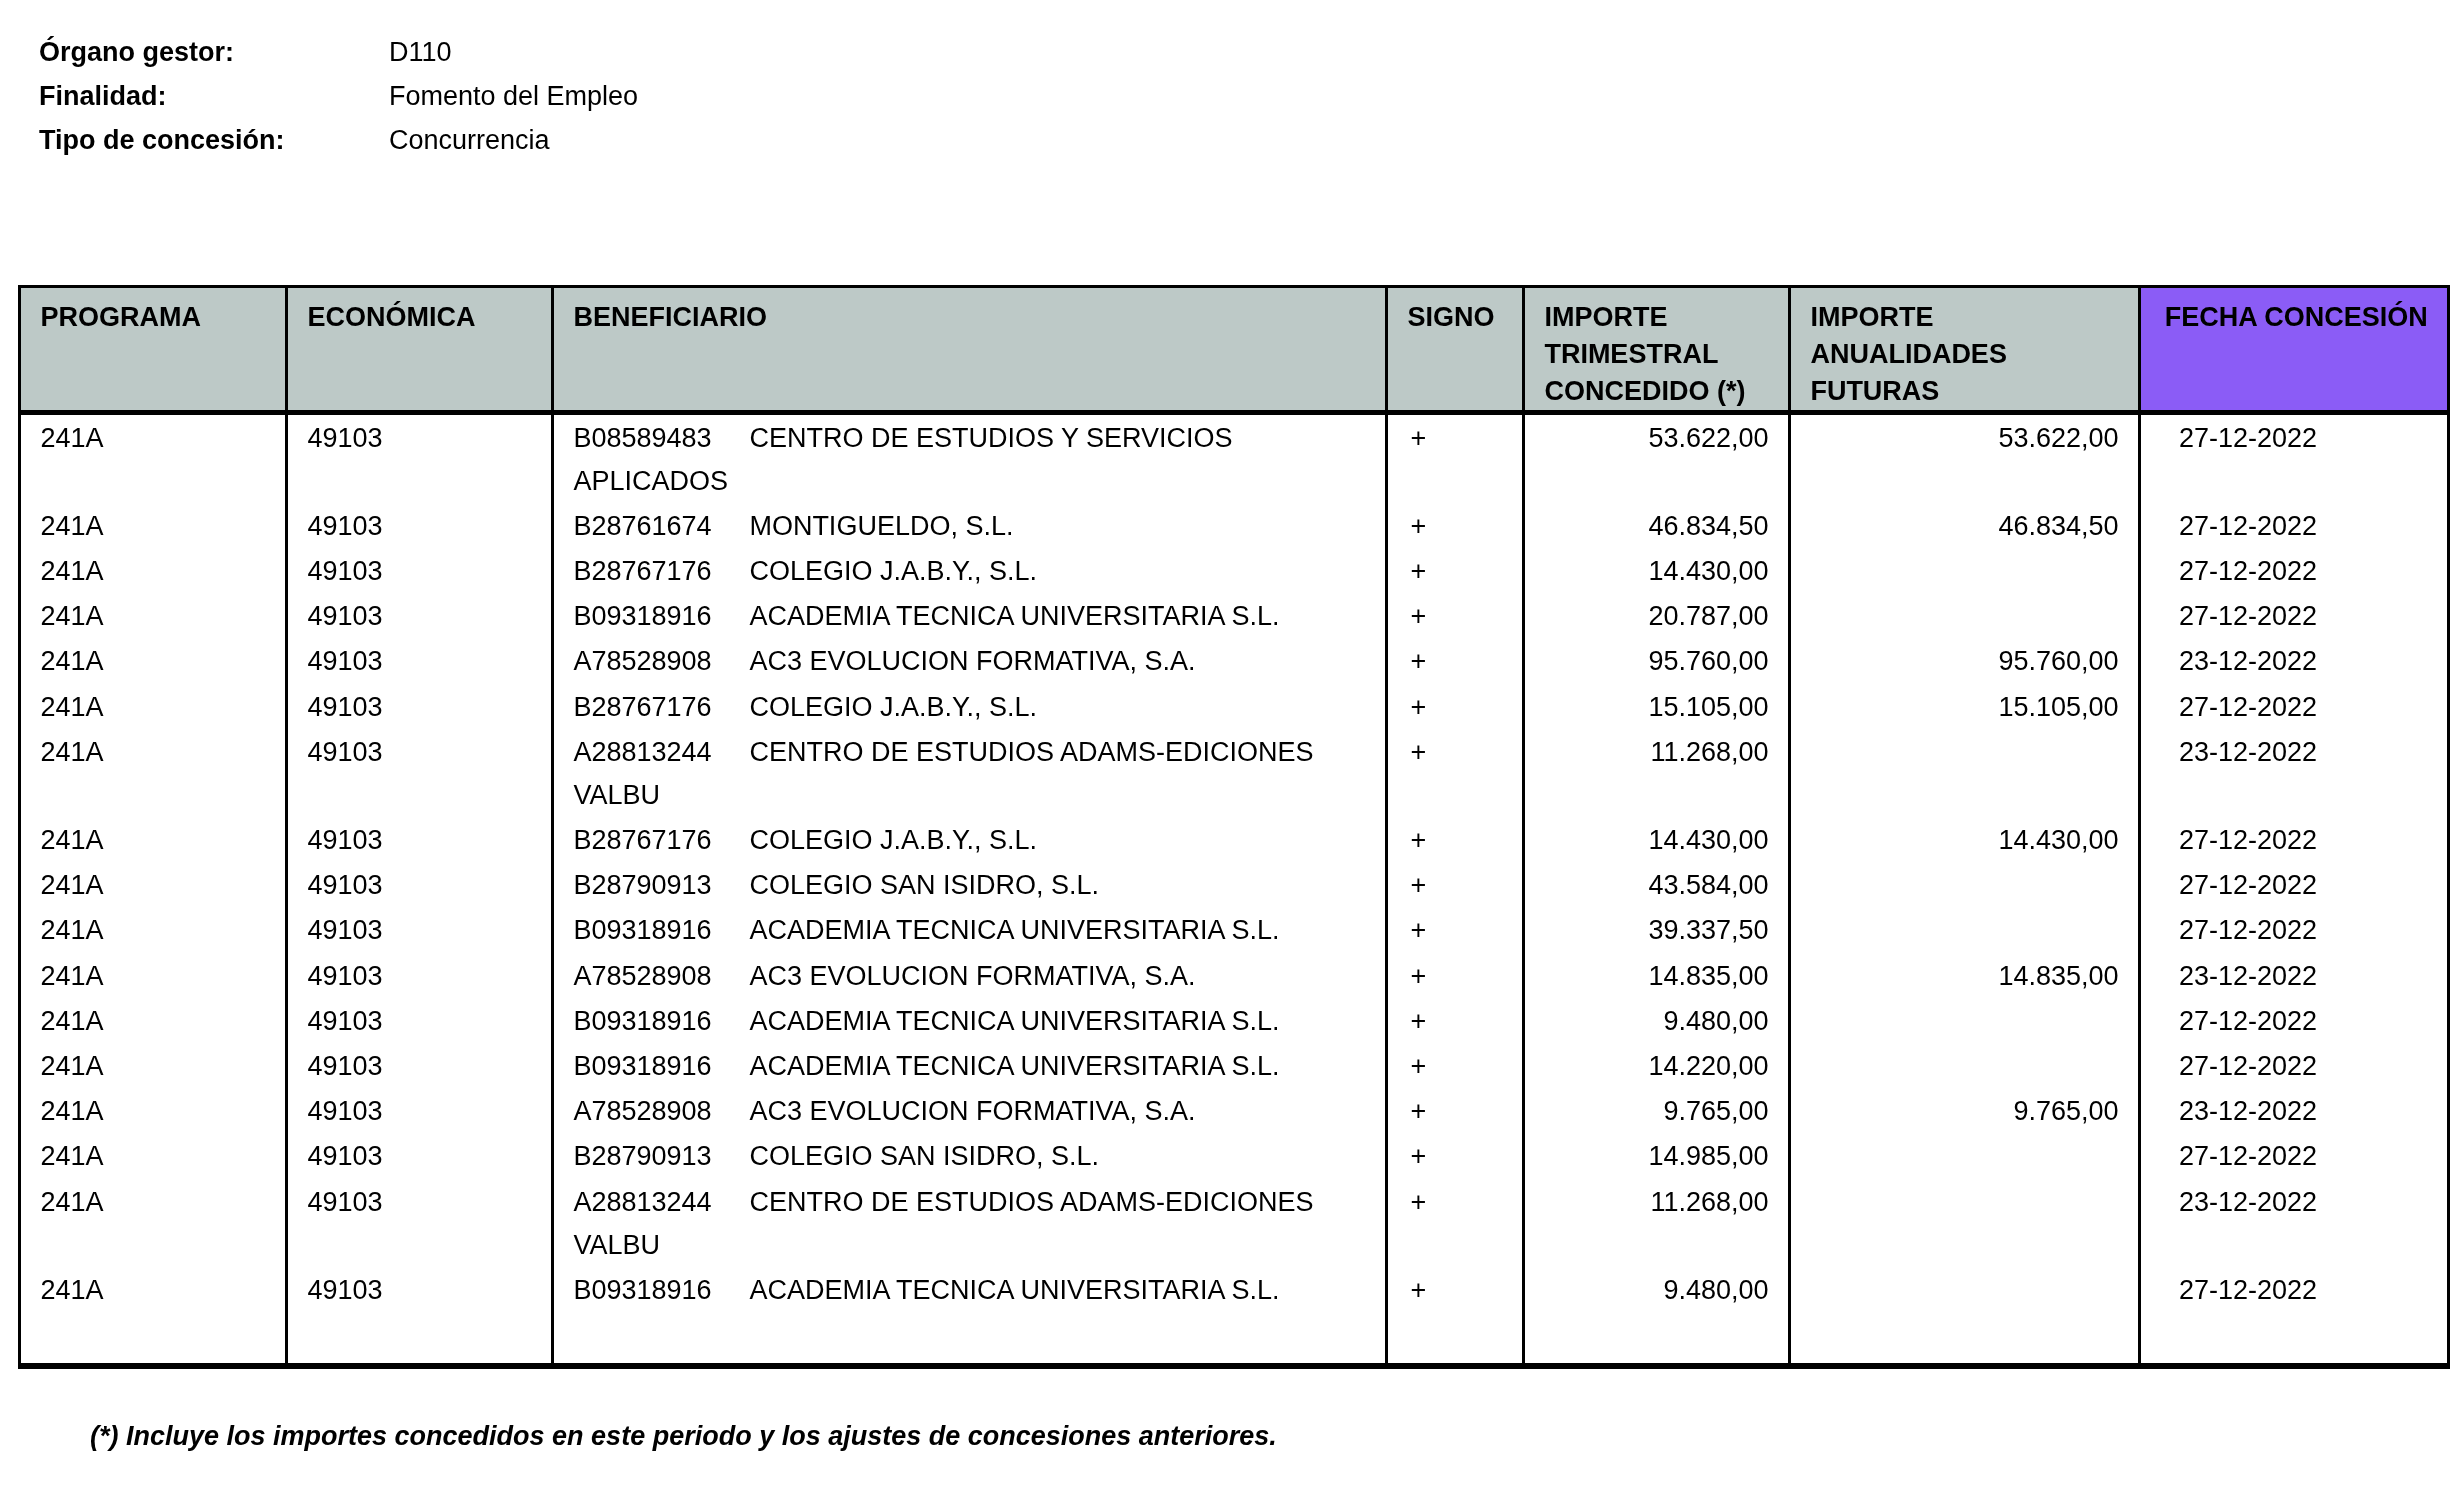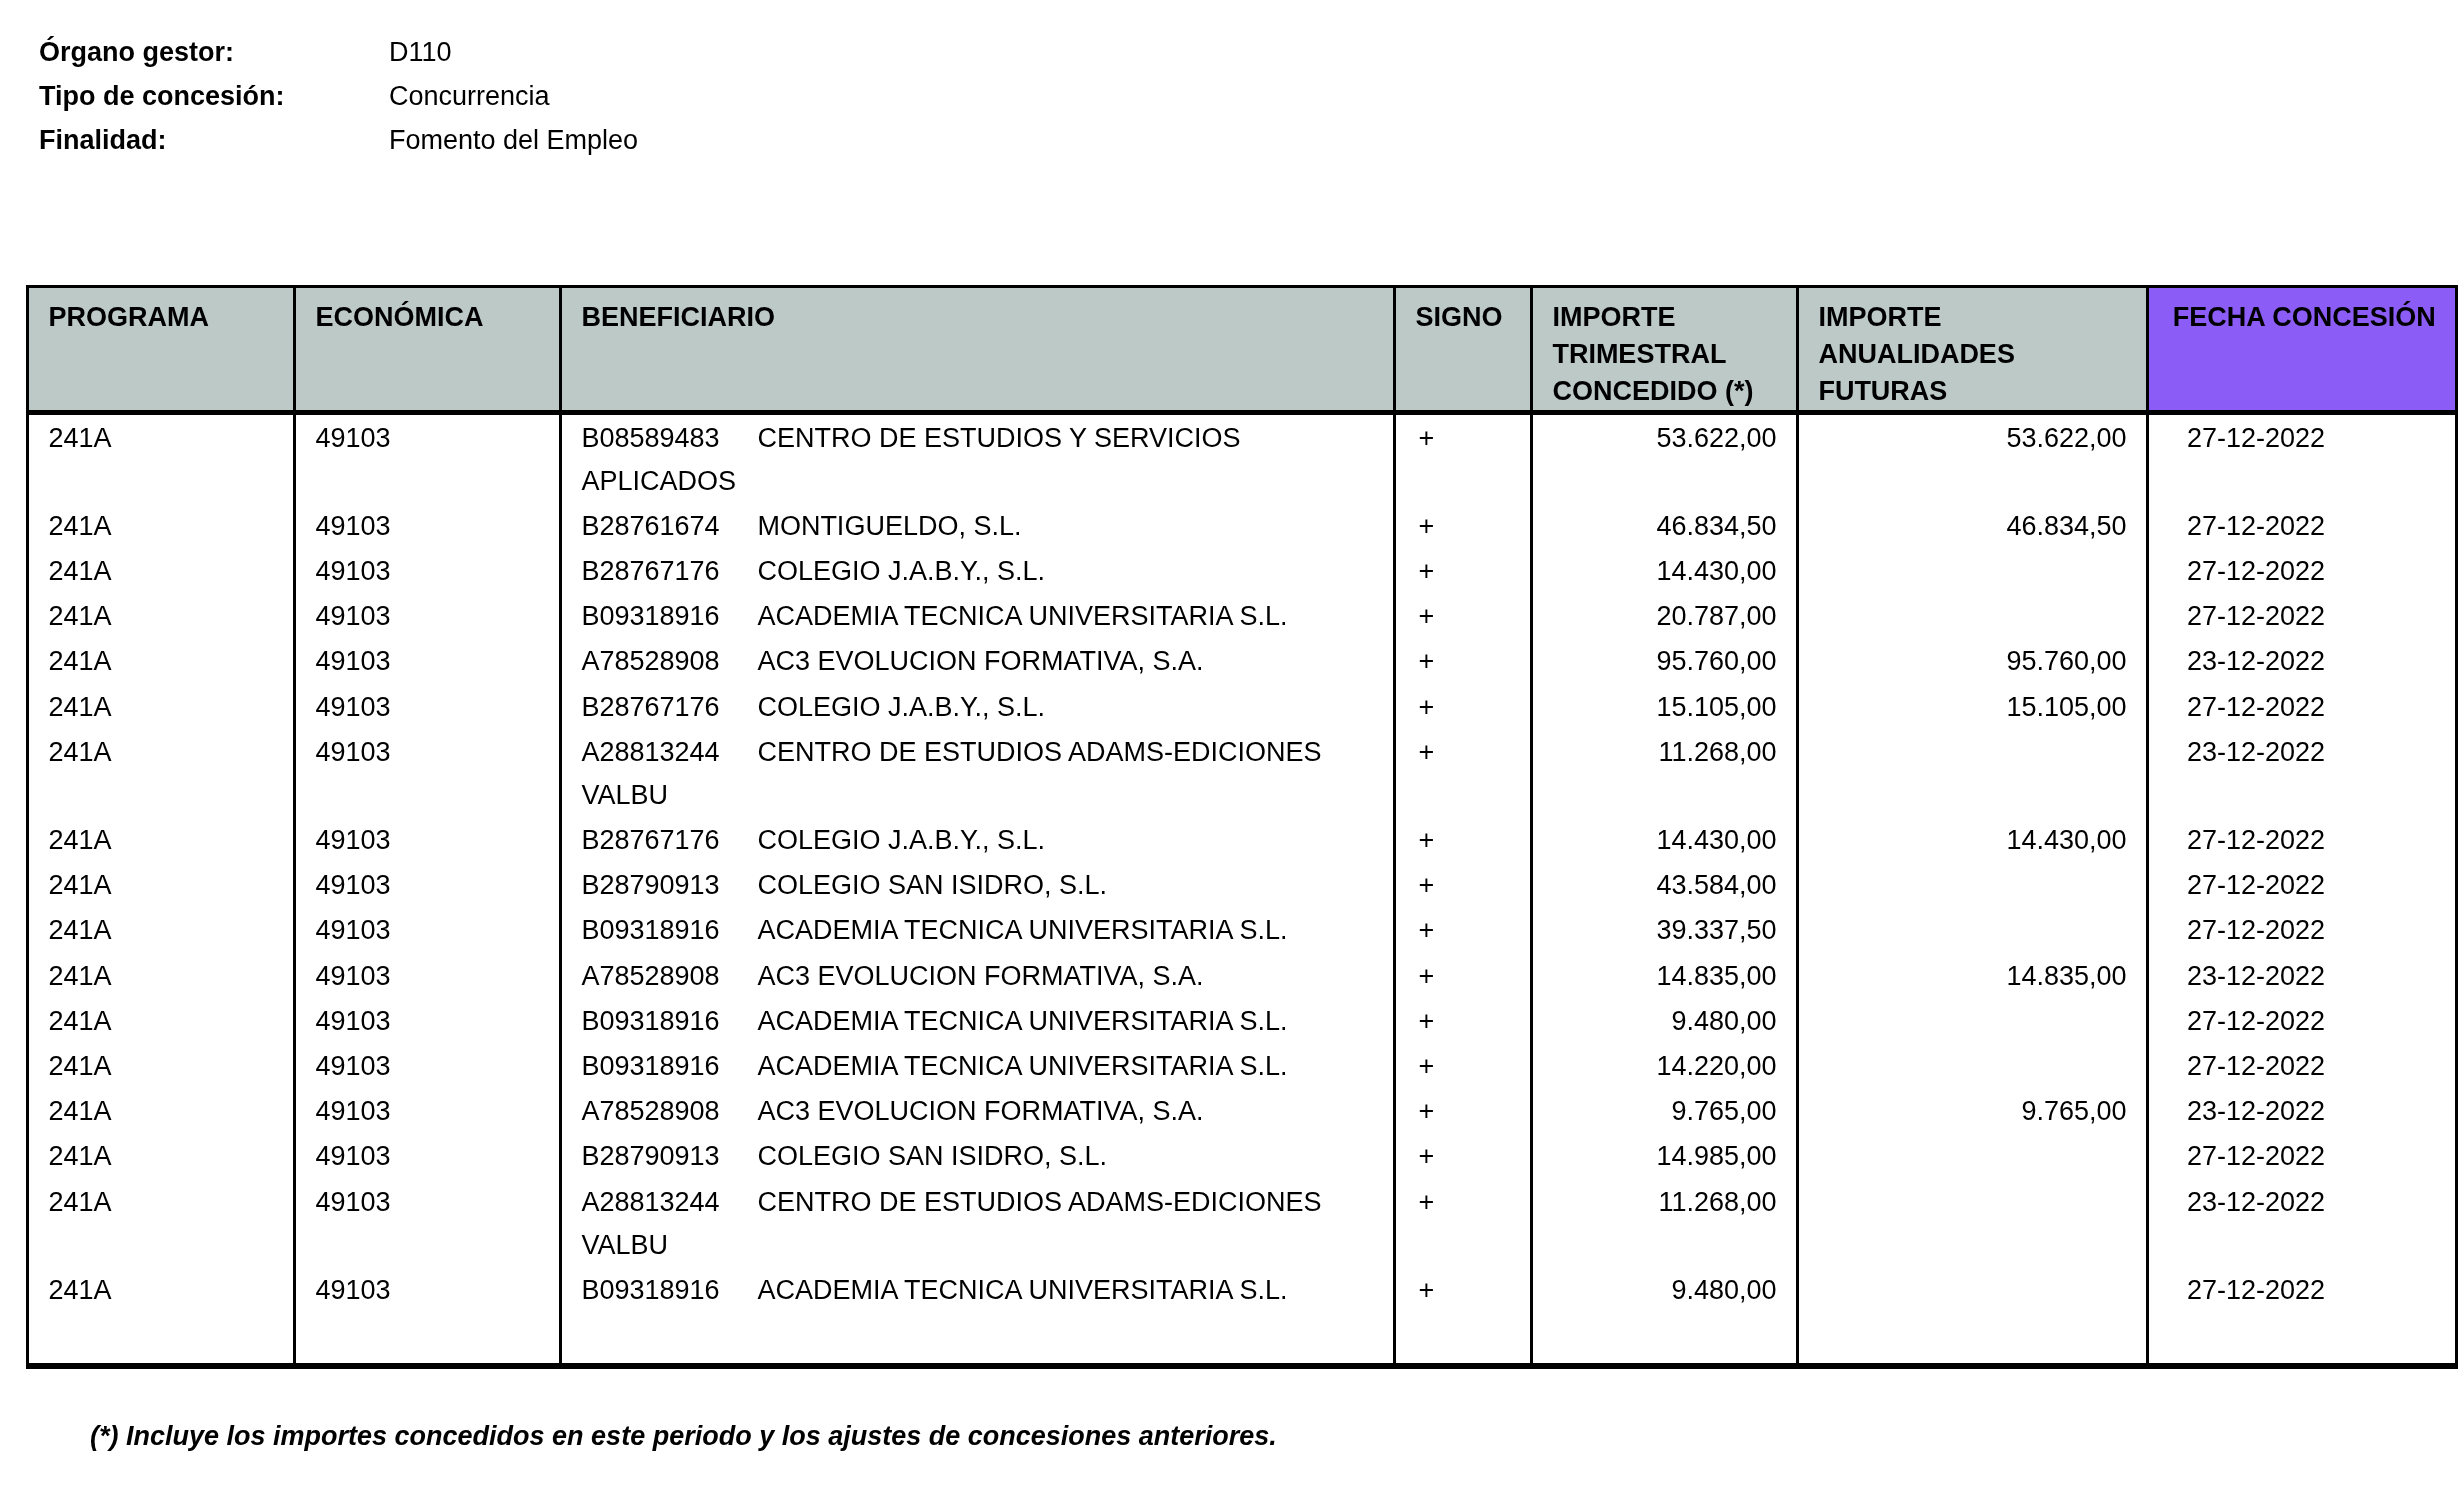--- a/index.html
+++ b/index.html
@@ -24,21 +24,21 @@
   .info-label {
     display: inline-block;
     width: 350px;
     font-weight: bold;
   }
   .info-value { display: inline-block; }
 
   
   table.grants {
     position: absolute;
-    left: 26px;
+    left: 18px;
     top: 285px;
     width: 2430px;
     border-collapse: collapse;
     table-layout: fixed;
     border: 3.7px solid #000;
     border-bottom-width: 6px;
   }
   table.grants th, table.grants td {
     border-right: 3px solid #000;
     vertical-align: top;
@@ -75,24 +75,24 @@
   }
 </style>
 </head>
 <body>
 
 <div class="info-block">
   <div class="info-row">
     <span class="info-label">Órgano gestor:</span><span class="info-value">D110</span>
   </div>
   <div class="info-row">
-    <span class="info-label">Tipo de concesión:</span><span class="info-value">Concurrencia</span>
+    <span class="info-label">Finalidad:</span><span class="info-value">Fomento del Empleo</span>
   </div>
   <div class="info-row">
-    <span class="info-label">Finalidad:</span><span class="info-value">Fomento del Empleo</span>
+    <span class="info-label">Tipo de concesión:</span><span class="info-value">Concurrencia</span>
   </div>
 </div>
 
 <table class="grants">
   <colgroup>
     <col style="width:267px">
     <col style="width:266px">
     <col style="width:834px">
     <col style="width:137px">
     <col style="width:266px">

